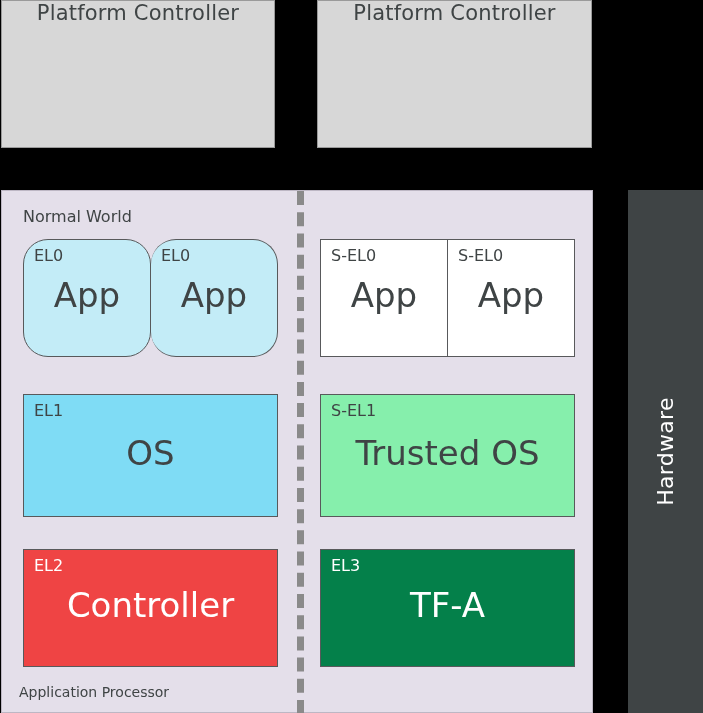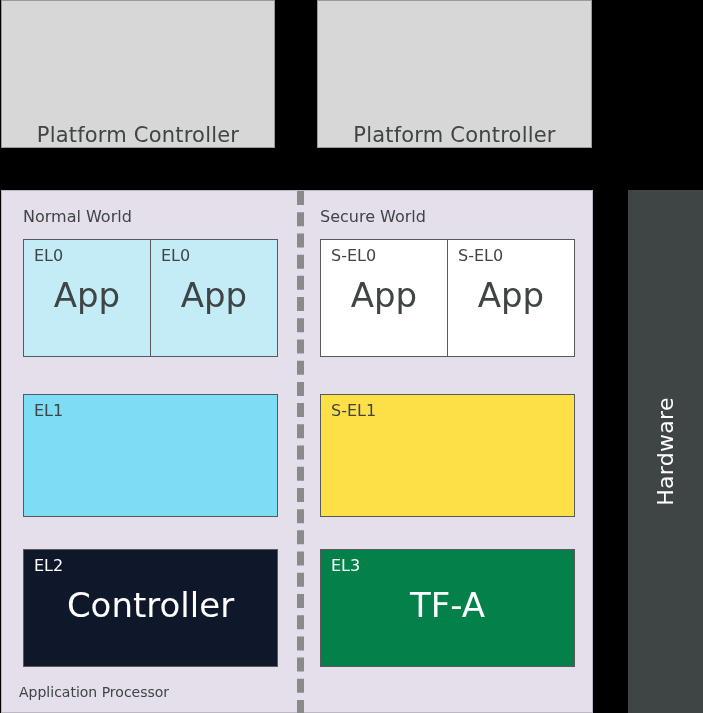--- a/index.html
+++ b/index.html
@@ -18,21 +18,21 @@
 
   
   .platform-controller {
     position: absolute;
     top: 0px;
     height: 148px;
     background: #D7D7D7;
     border: 1px solid #9A9A9A;
     box-sizing: border-box;
     display: flex;
-    align-items: flex-end;
+    align-items: flex-start;
     justify-content: center;
   }
   #pc-left  { left: 1px;   width: 274px; }
   #pc-right { left: 317px; width: 275px; }
   .platform-controller .pc-label {
     font-size: 21px;
     color: #3F4445;
     letter-spacing: 0.2px;
     white-space: nowrap;
   }
@@ -111,39 +111,39 @@
     display: flex;
   }
   #app-row-normal { left: 21px;  width: 255px; }
   #app-row-secure { left: 318px; width: 255px; }
   .app-cell {
     position: relative;
     flex: 1 1 0;
     border: 1px solid #58595B;
     box-sizing: border-box;
   }
-  #app-row-normal .app-cell { background: #C3ECF7; }
+  #app-row-normal .app-cell { background: #C3ECF7; border-radius: 25px; }
   #app-row-secure .app-cell { background: #ffffff; }
   #app-row-normal .app-cell + .app-cell,
   #app-row-secure .app-cell + .app-cell { border-left: none; }
 
   
   #os-box-normal {
     left: 21px;  top: 203px; width: 255px; height: 123px;
     background: #7FDCF5;
     padding-left: 9px;
   }
   #os-box-secure {
     left: 318px; top: 203px; width: 255px; height: 123px;
-    background: #fde047;
+    background: #86efac;
   }
   
   #fw-box-normal {
     left: 21px;  top: 358px; width: 255px; height: 118px;
-    background: #0f172a;
+    background: #ef4444;
   }
   #fw-box-secure {
     left: 318px; top: 358px; width: 255px; height: 118px;
     background: #04804A;
   }
 
   
   #hardware-bar {
     position: absolute;
     left: 628px;
@@ -171,21 +171,20 @@
 </div>
 <div id="pc-right" class="platform-controller">
   <span class="pc-label">Platform Controller</span>
 </div>
 
 <div id="ap-panel">
 
   <div id="world-divider"></div>
 
   <div id="normal-world-title" class="world-title">Normal World</div>
-  <div id="secure-world-title" class="world-title">Secure World</div>
 
   <div id="app-row-normal">
     <div class="app-cell">
       <span class="stage-el dark-text">EL0</span>
       <span class="stage-name dark-text">App</span>
     </div>
     <div class="app-cell">
       <span class="stage-el dark-text">EL0</span>
       <span class="stage-name dark-text">App</span>
     </div>
@@ -197,23 +196,25 @@
       <span class="stage-name dark-text">App</span>
     </div>
     <div class="app-cell">
       <span class="stage-el dark-text">S-EL0</span>
       <span class="stage-name dark-text">App</span>
     </div>
   </div>
 
   <div id="os-box-normal" class="stage-box">
     <span class="stage-el dark-text">EL1</span>
+    <span class="stage-name dark-text">OS</span>
   </div>
   <div id="os-box-secure" class="stage-box">
     <span class="stage-el dark-text">S-EL1</span>
+    <span class="stage-name dark-text">Trusted OS</span>
   </div>
 
   <div id="fw-box-normal" class="stage-box">
     <span class="stage-el light-text">EL2</span>
     <span class="stage-name light-text">Controller</span>
   </div>
   <div id="fw-box-secure" class="stage-box">
     <span class="stage-el light-text">EL3</span>
     <span class="stage-name light-text">TF-A</span>
   </div>

